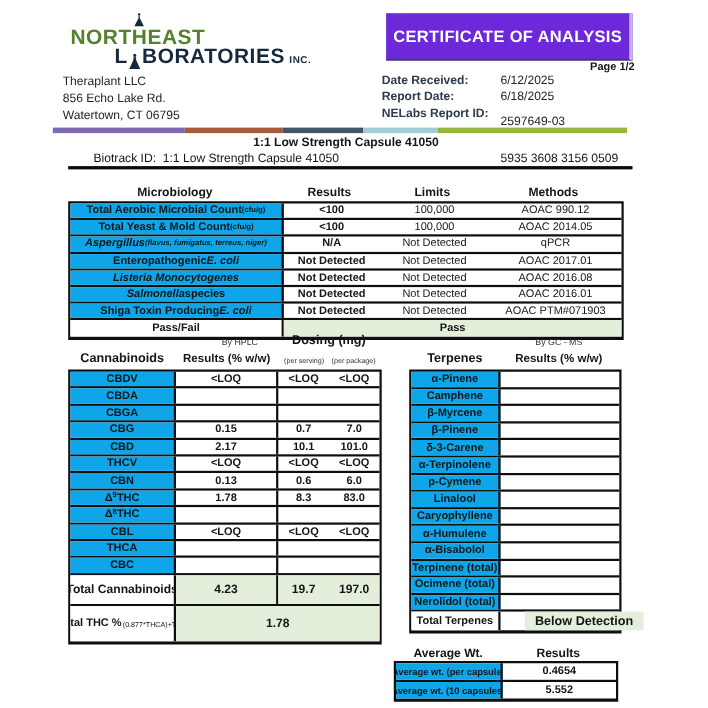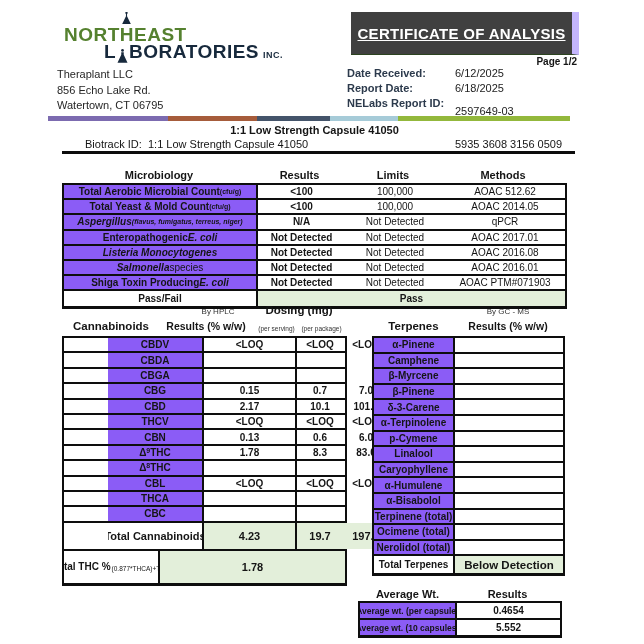--- a/index.html
+++ b/index.html
@@ -7,51 +7,51 @@
         font-family:"Liberation Sans",sans-serif;color:#151515;}
 
   
   .logo1{position:absolute;left:64px;top:24px;font-size:19px;font-weight:bold;color:#55812f;letter-spacing:.5px;}
   .logo2{position:absolute;left:104px;top:41px;font-size:19px;font-weight:bold;color:#17293c;letter-spacing:.5px;display:flex;align-items:baseline;}
   .inc{font-size:9px;margin-left:4px;letter-spacing:.5px;}
   .flask-a{width:13px;height:15px;margin:0 0px -1px 0;align-self:flex-end;}
   .flask-h{position:absolute;left:121px;top:12px;width:11px;height:13px;}
 
   
-  .banner{position:absolute;left:351px;top:12px;width:221px;height:42px;background:#404040;
-          border-right:7px solid #c4b5fd;border-bottom:1px solid #2c431f;
+  .banner{position:absolute;left:351px;top:12px;width:221px;height:42px;background:#6d28d9;
+          border-right:3px solid #c4b5fd;border-bottom:1px solid #2c431f;
           display:flex;align-items:center;justify-content:center;color:#fff;
-          font-size:15px;font-weight:bold;letter-spacing:.3px;text-decoration:underline;}
+          font-size:15px;font-weight:bold;letter-spacing:.3px;}
   .pagelbl{position:absolute;left:477px;top:56px;width:100px;text-align:right;font-size:10px;font-weight:bold;}
 
   .client{position:absolute;left:57px;top:67px;font-size:11px;line-height:15.5px;color:#262626;font-weight:500;}
   .meta-label{position:absolute;left:347px;width:105px;font-size:11px;font-weight:600;color:#2c3a4c;}
   .meta-value{position:absolute;left:455px;width:110px;font-size:11px;color:#222;font-weight:500;}
 
   
   .divider{position:absolute;left:48px;top:116px;width:522px;height:5px;display:flex;}
   .seg{height:100%;}
 
   .title{position:absolute;left:62px;top:124px;width:505px;text-align:center;font-size:11px;font-weight:bold;}
   .biotrack{position:absolute;left:85px;top:138px;font-size:11px;font-weight:500;}
   .biotrack-num{position:absolute;left:455px;top:138px;font-size:11px;font-weight:500;}
   .thickline{position:absolute;left:62px;top:151px;width:513px;height:3px;background:#0c0c0c;}
 
   
   .tbl{position:absolute;border:2px solid #0e0e0e;border-bottom-width:3px;background:#fff;box-sizing:content-box;}
   .trow{align-items:stretch;}
   .trow + .trow{border-top:2px solid #0e0e0e;}
   .cell{display:flex;align-items:center;justify-content:center;font-size:10px;overflow:hidden;white-space:nowrap;}
-  .name-cell{background:#8b5cf6;border-right:2px solid #0e0e0e;}
+  .name-cell{background:#0ea5e9;border-right:2px solid #0e0e0e;}
   .white{background:#fff;}
   .green{background:#e3efda;}
   .v600{font-weight:600;}
 
   .m-grid{display:grid;grid-template-columns:194px 87px 100px 120px;}
-  .c-grid{display:grid;grid-template-columns:96px 93px 92px;padding-left:44px;}
+  .c-grid{display:grid;grid-template-columns:96px 93px 92px;}
   .c2-grid{display:grid;grid-template-columns:96px 185px;}
   .t-grid{display:grid;grid-template-columns:81px 108px;}
   .a-grid{display:grid;grid-template-columns:97px 103px;}
   .span3{grid-column:2 / span 3;}
   .half{display:grid;grid-template-columns:1fr 1fr;width:100%;}
   .half span{display:flex;align-items:center;justify-content:center;}
 
   #micro-head{position:absolute;left:62px;top:169px;width:501px;}
   #micro-head .cell{font-size:11px;font-weight:bold;}
   #micro-body{left:62px;top:183px;width:501px;}
@@ -62,21 +62,21 @@
 
   #cann-body{left:62px;top:336px;width:281px;}
   #cann-body .trow{height:13.4px;}
   #cann-body .row-total{height:26px;}
   #cann-body .row-thc{height:32px;}
   #cann-body .res{border-right:2px solid #0e0e0e;font-weight:700;}
   #cann-body .dose{font-weight:700;}
   #cann-body .row-total .cell{font-size:11px;}
 
   #terp-body{left:372px;top:336px;width:189px;}
-  #terp-body .trow{height:13.6px;}
+  #terp-body .trow{height:13.6px;gap:22px;}
   #terp-body .row-terp-total{height:17px;}
   #terp-body .name-cell{font-weight:600;}
 
   #avg-body{left:358px;top:601px;width:200px;}
   #avg-body .trow{height:15px;}
   #avg-body .name-cell{font-size:8.5px;font-weight:600;}
   #avg-body .cell{font-weight:600;}
 
   
   .sec{position:absolute;text-align:center;}
@@ -84,21 +84,21 @@
   .h-bold{font-weight:bold;font-size:10.5px;}
   .h-big{font-weight:bold;font-size:11.5px;}
   .h-tiny{font-size:6.5px;color:#333;}
 
   
   .p-b{font-weight:bold;}
   .p-i{font-style:italic;font-weight:600;}
   .p-bi{font-weight:bold;font-style:italic;}
   .p-s{font-size:7px;font-weight:600;}
   .p-si{font-size:7px;font-style:italic;font-weight:600;}
-  .p-r{font-weight:400;}
+  .p-r{font-weight:700;}
   .p-sup{font-weight:bold;font-size:7px;align-self:flex-start;line-height:9px;}
   .thc-label{font-weight:bold;font-size:10px;}
   .thc-sub{font-size:6.5px;margin-left:1px;align-self:center;margin-top:4px;}
   .thc-val{font-weight:bold;font-size:11px;}
   .below-det{font-weight:bold;font-size:11.5px;}
 </style>
 </head>
 <body>
 
 <div class="page">
@@ -157,21 +157,21 @@
     <div class="cell">Methods</div>
   </div>
   <div class="tbl" id="micro-body">
       <div class="trow m-grid">
         <div class="cell name-cell">
           <span class="p-b">Total Aerobic Microbial Count </span>
           <span class="p-s">(cfu/g)</span>
         </div>
         <div class="cell res">&lt;100</div>
         <div class="cell">100,000</div>
-        <div class="cell">AOAC 512.62</div>
+        <div class="cell">AOAC 990.12</div>
       </div>
       <div class="trow m-grid">
         <div class="cell name-cell">
           <span class="p-b">Total Yeast &amp; Mold Count </span>
           <span class="p-s">(cfu/g)</span>
         </div>
         <div class="cell res">&lt;100</div>
         <div class="cell">100,000</div>
         <div class="cell">AOAC 2014.05</div>
       </div>

